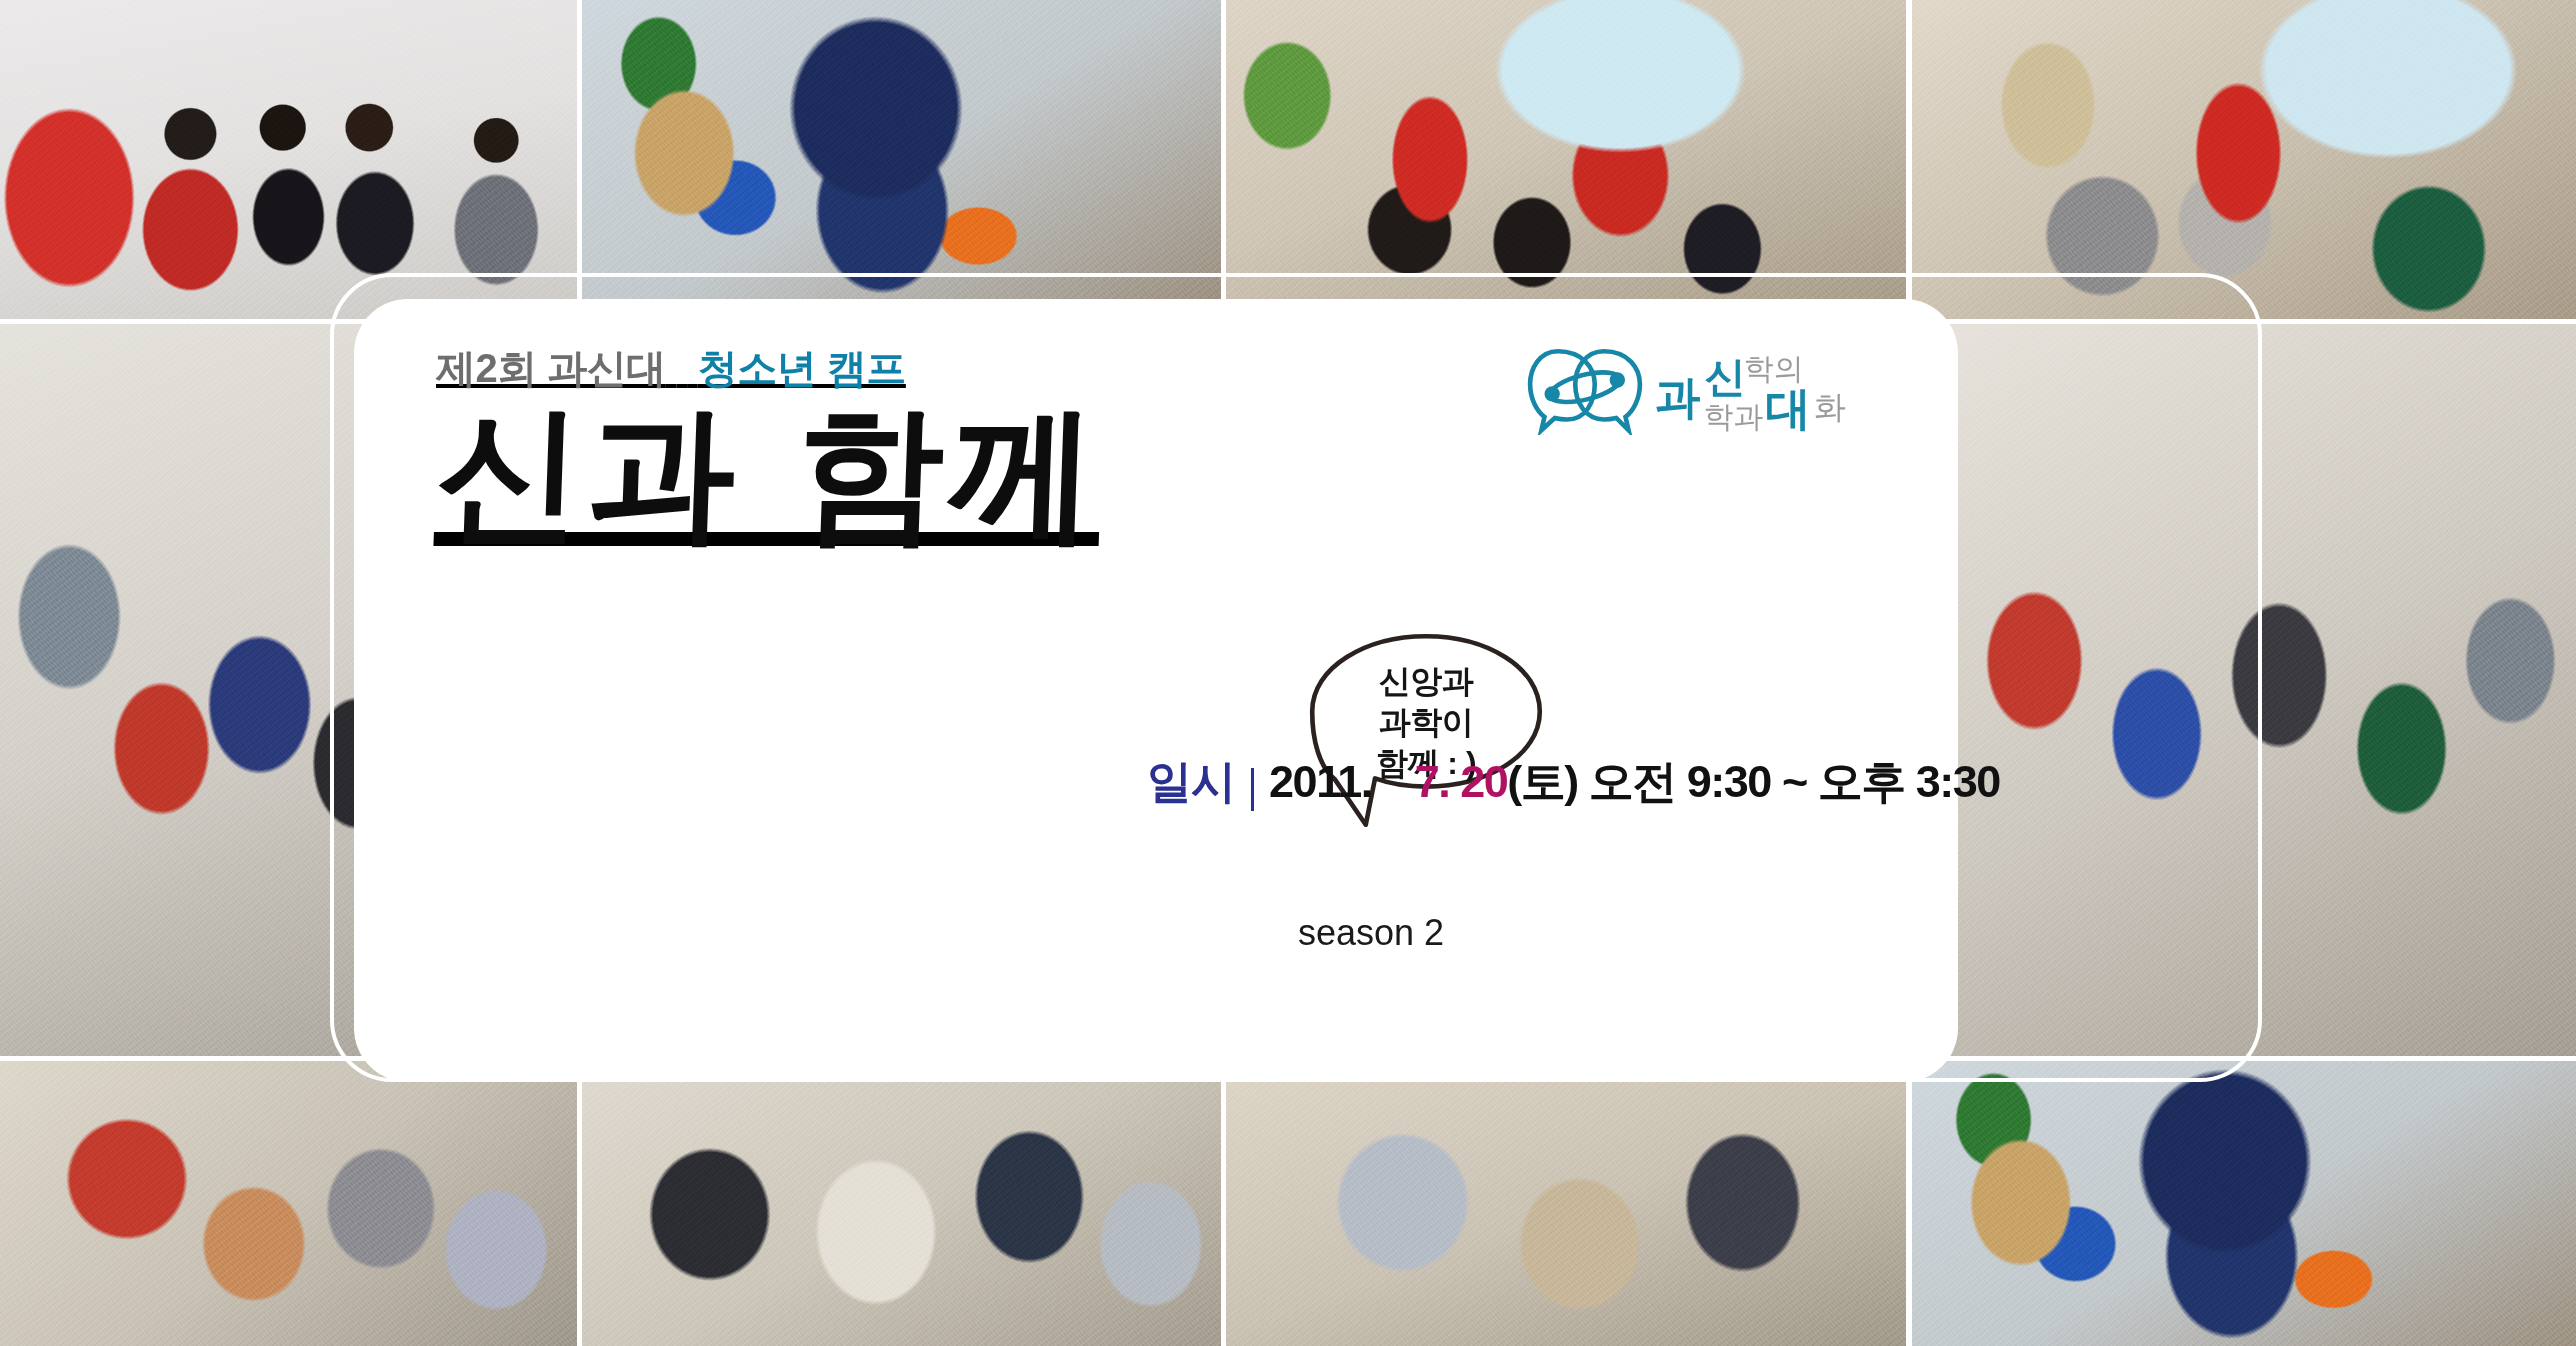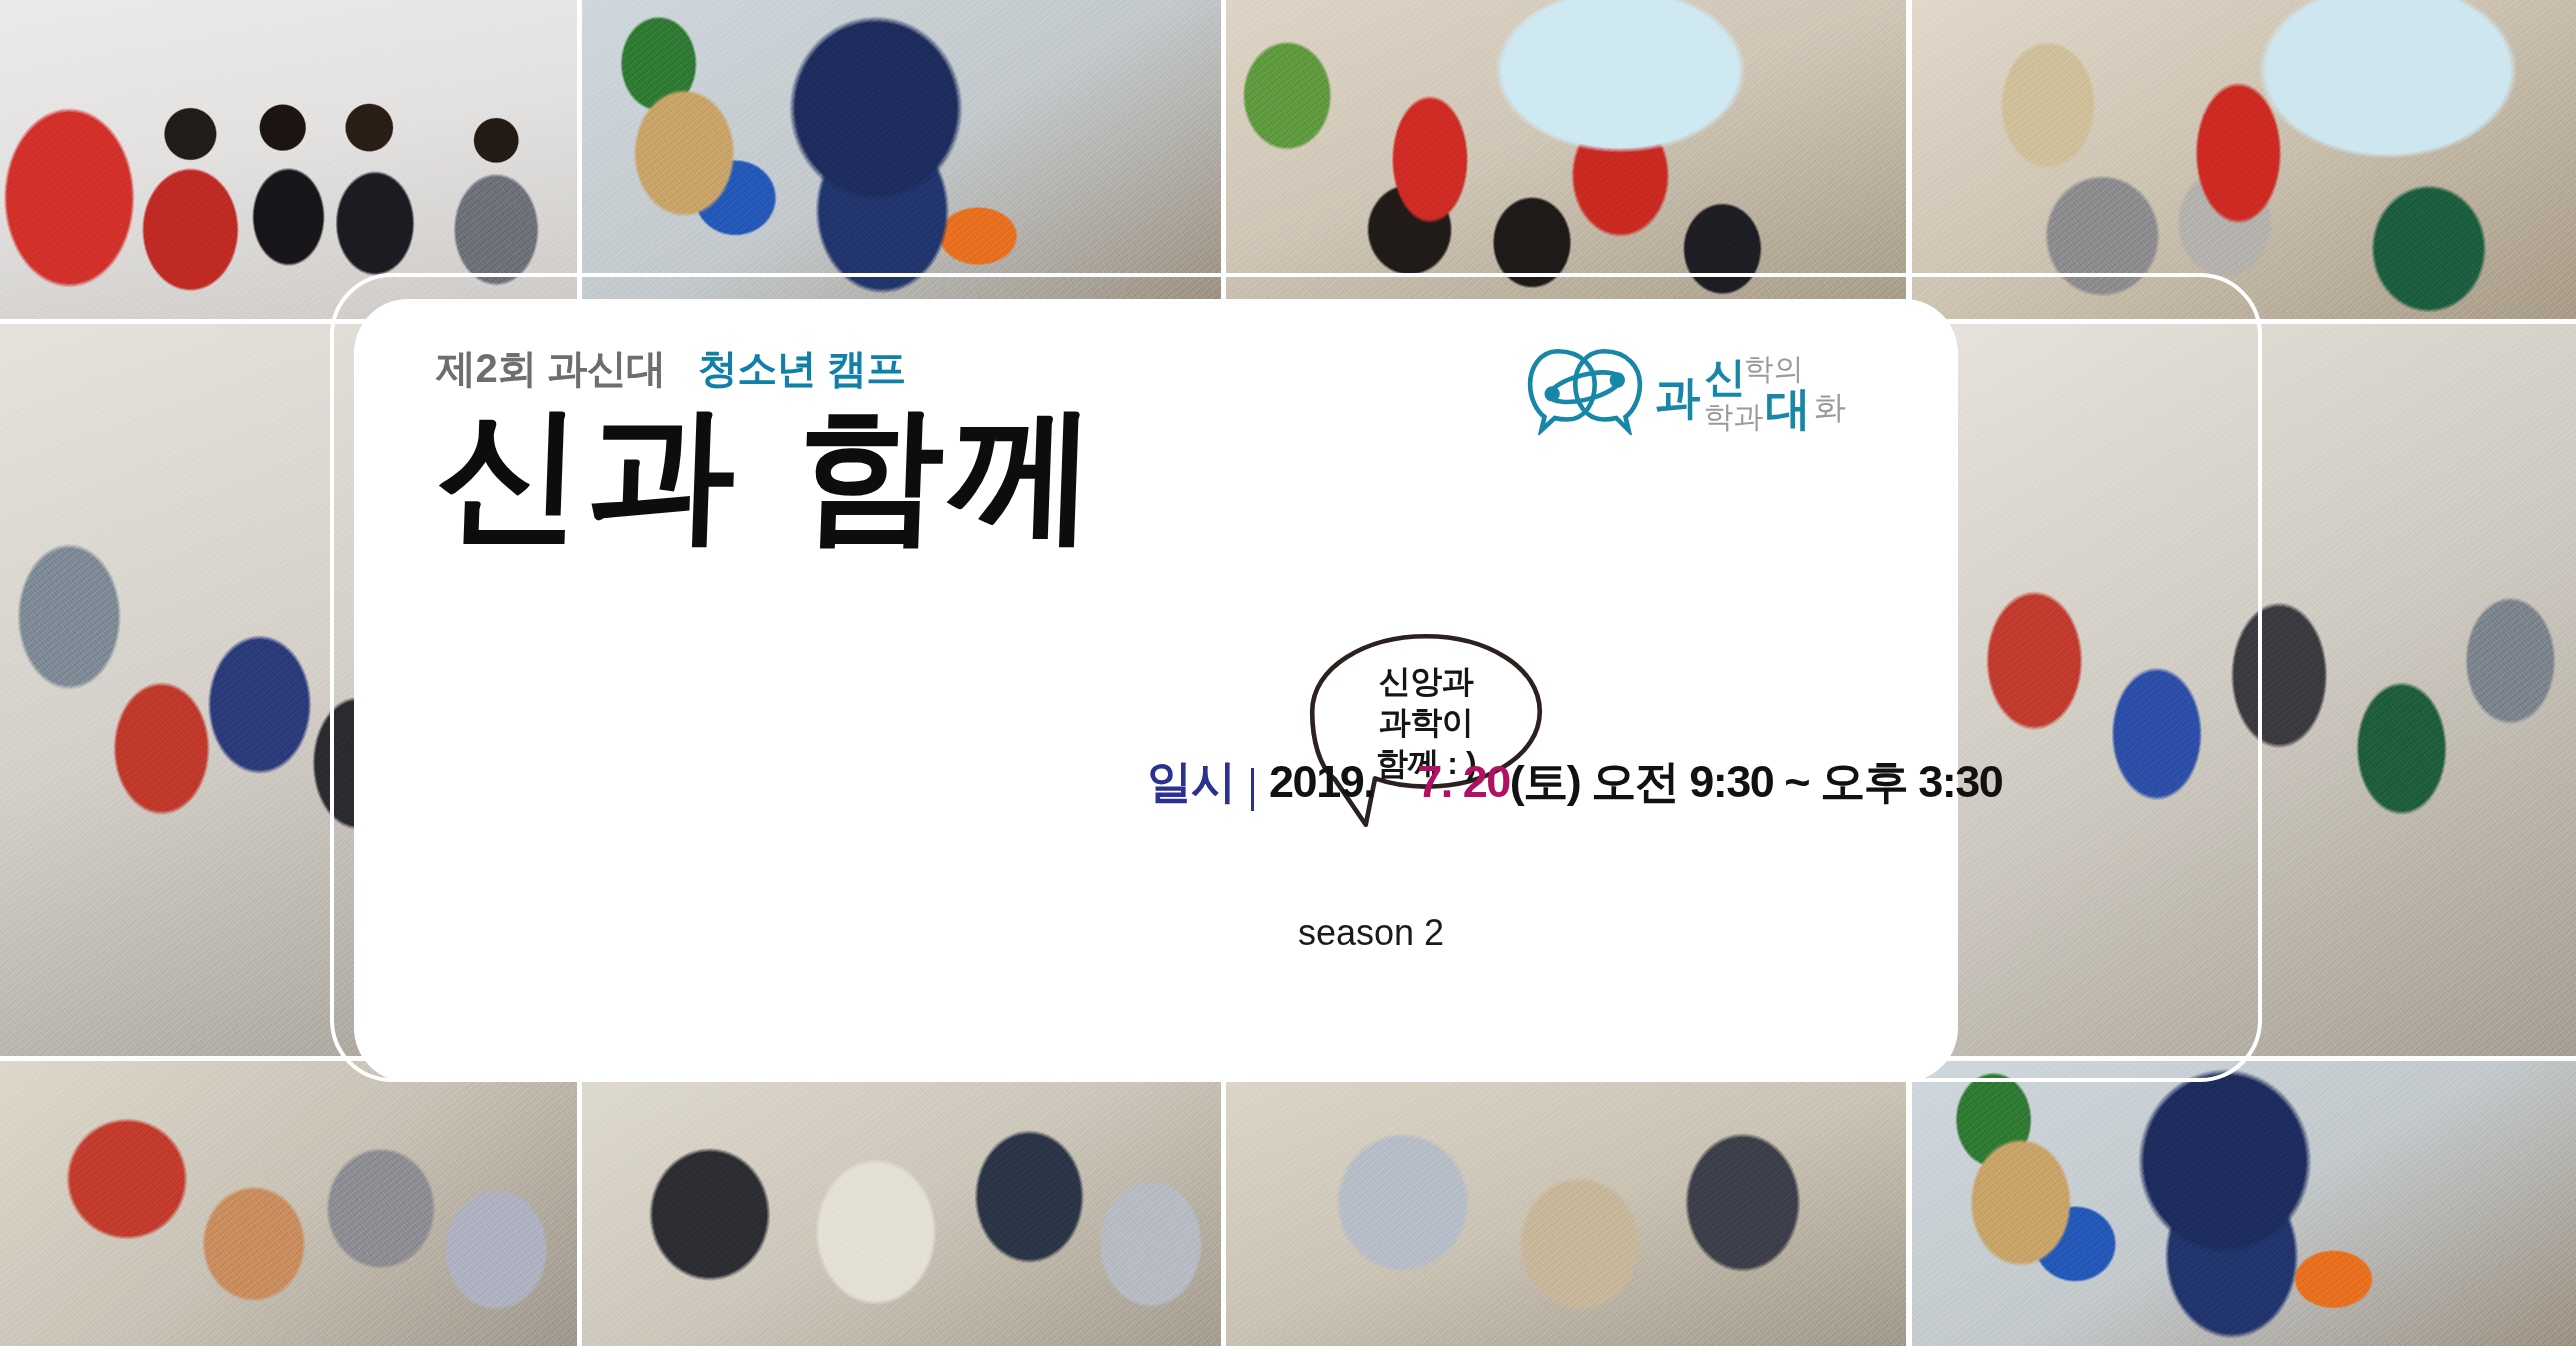--- a/index.html
+++ b/index.html
@@ -102,21 +102,21 @@
     mix-blend-mode:overlay;}
 
   
   .card-ring{
     position:absolute;left:330px;top:273px;width:1932px;height:809px;
     border:4.6px solid #ffffff;border-radius:62px;box-sizing:border-box;
     pointer-events:none;}
   .card{
     position:absolute;left:354px;top:299px;width:1604px;height:783px;
     background:#ffffff;border-radius:54px;box-sizing:border-box;
-    padding:49px 72px 0 82px;}
+    padding:49px 72px 0 82px;text-decoration:underline;}
 
   
   .eyebrow{font-size:40px;font-weight:700;letter-spacing:-0.5px;line-height:1;}
   .eyebrow .grey{color:#6e6e6e;}
   .eyebrow .teal{color:#0f80a8;}
 
   .bigtitle{
     margin-top:14.4px;
     font-family:"DejaVu Serif","Liberation Serif",serif;
     font-weight:700;font-size:147px;line-height:.96;color:#0d0d0d;
@@ -224,21 +224,21 @@
         <text x="312" y="150" font-family="'DejaVu Sans','Liberation Sans',sans-serif" font-size="62" fill="#9a9a9a">화</text>
       </svg>
     </div>
 
     <div class="info">
 
       <div class="irow">
         <span class="ilabel l-navy">일시</span>
         <span class="ibar b-navy"></span>
         <span class="ival">
-          <span>2019.</span><span>&nbsp;</span><span class="hl">7. 20</span><span>(토) 오전 9:30 ~ 오후 3:30</span>
+          <span>2011.</span><span>&nbsp;</span><span class="hl">7. 20</span><span>(토) 오전 9:30 ~ 오후 3:30</span>
         </span>
       </div>
 
 
 
     </div>
   </div>
 </div>
 
 

